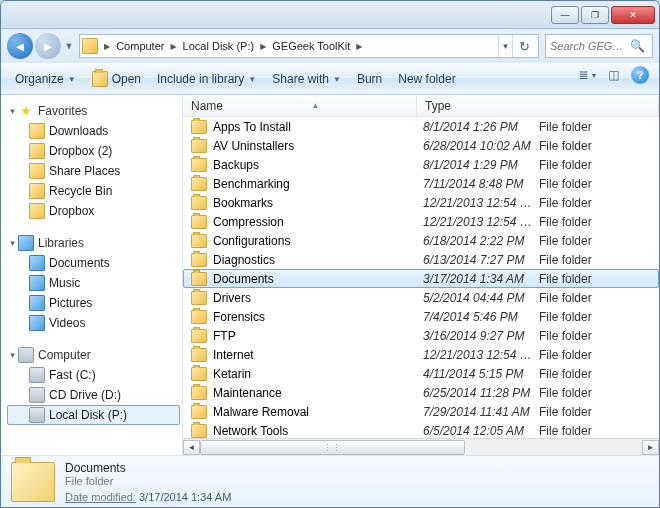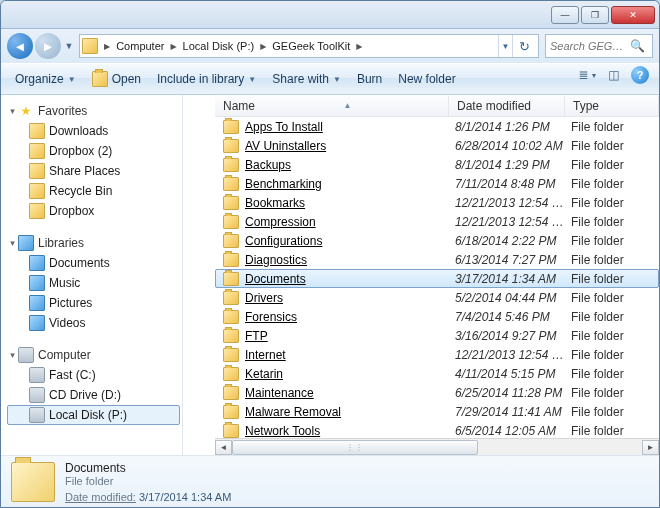--- a/index.html
+++ b/index.html
@@ -41,34 +41,34 @@
 .side-head { display:flex; align-items:center; padding: 2px 0; color:#333; cursor:pointer; }
 .side-tw{ width:11px; font-size:9px; color:#666; text-align:center;}
 .side-item { display: flex; align-items: center; padding: 2px 0 2px 22px; cursor: pointer; white-space:nowrap; }
 .side-item.sel { background:#e5f1fb; border:1px solid #7da2ce; border-radius:2px; padding:1px 0 1px 21px;}
 .si-icon { width: 16px; height: 16px; margin-right: 4px; display:flex;align-items:center;justify-content:center;font-size:12px; }
 .star{color:#f5c518;}
 .folder-ic{background:linear-gradient(135deg,#ffe9a8,#f0c14b);border:1px solid #caa84a;border-radius:1px;}
 .lib-ic{background:linear-gradient(135deg,#a8d8ff,#4a9fe0);border:1px solid #3a7fb0;border-radius:1px;}
 .drive-ic{background:linear-gradient(#e0e6ec,#b8c4d0);border:1px solid #8a98a8;border-radius:2px;}
 
-.main { flex: 1; display: flex; flex-direction: column; overflow:hidden;margin-left:32px; }
+.main { flex: 1; display: flex; flex-direction: column; overflow:hidden; }
 .cols { height: 22px; display: flex; align-items: center; border-bottom: 1px solid #e4e8ec; font-size: 12px; color: #333; background: linear-gradient(#fdfdfe,#f0f3f7); }
 .col { padding: 3px 8px; border-right: 1px solid #e4e8ec; cursor:pointer; }
 .col.name{ width: 234px; display:flex; align-items:center;}
 .col.date{ width: 116px; }
 .col.type{ flex:1; }
 .sort-ind{ margin:0 auto; font-size:8px; color:#6a8aaa; }
 
 .filelist { flex:1; overflow-y: hidden; font-size:12px; }
 .row { display:flex; align-items:center; height:19px; padding-left:8px; cursor:pointer;}
 .row.sel{ background: linear-gradient(#eaf4fd,#cfe8fb); border:1px solid #7da2ce; border-radius:2px; padding-left:7px;}
 .row .ic{ width:16px;height:14px; background:linear-gradient(135deg,#ffe9a8,#f0c14b);border:1px solid #caa84a;border-radius:1px;margin-right:6px; position:relative;}
 .row .ic::before{content:"";position:absolute;top:-3px;left:1px;width:5px;height:2px;background:#f0c14b;border:1px solid #caa84a;border-bottom:none;}
-.row .n{ width:210px; white-space:nowrap; overflow:hidden;text-decoration:underline; }
+.row .n{ width:210px; white-space:nowrap; overflow:hidden; }
 .row .d{ width:116px; white-space:nowrap; overflow:hidden; color:#333;font-style:italic; }
 .row .t{ flex:1; color:#333; }
 
 .hscroll{ height:17px; background:#f0f0f0; border-top:1px solid #d8d8d8; display:flex; align-items:center;}
 .hs-btn{width:17px;height:15px;background:linear-gradient(#fdfdfd,#e4e8ec);border:1px solid #b8c0c8;display:flex;align-items:center;justify-content:center;font-size:8px;color:#555;}
 .hs-track{flex:1;height:15px;position:relative;}
 .hs-thumb{position:absolute;left:0;width:60%;height:15px;background:linear-gradient(#fdfdfd,#dce4ec);border:1px solid #b8c0c8;border-radius:2px;display:flex;align-items:center;justify-content:center;color:#9aa8b6;font-size:8px;letter-spacing:1px;}
 
 .details { height: 52px; border-top: 1px solid #dfe6ee; background: linear-gradient(#f4f9fd,#e9f2fb); display:flex; align-items:center; padding:4px 10px; font-size:11px; color:#333;}
 .det-icon{ width:44px; height:40px; margin-right:10px; background:linear-gradient(135deg,#fff3c8,#f0d170);border:1px solid #caa84a;border-radius:2px;position:relative;}
@@ -218,21 +218,20 @@
           </div>
       </div>
     </div>
 
     <div class="main">
       <div class="cols">
         <div class="col name">
             <span>Name</span>
             <span class="sort-ind">▲</span>
           </div>
-        <div class="col date">Date modified</div>
         <div class="col type">Type</div>
       </div>
       <div class="filelist" id="filelist">
           <div class="row">
             <span class="ic"></span>
             <span class="n">Apps To Install</span>
             <span class="d">8/1/2014 1:26 PM</span>
             <span class="t">File folder</span>
           </div>
           <div class="row">

